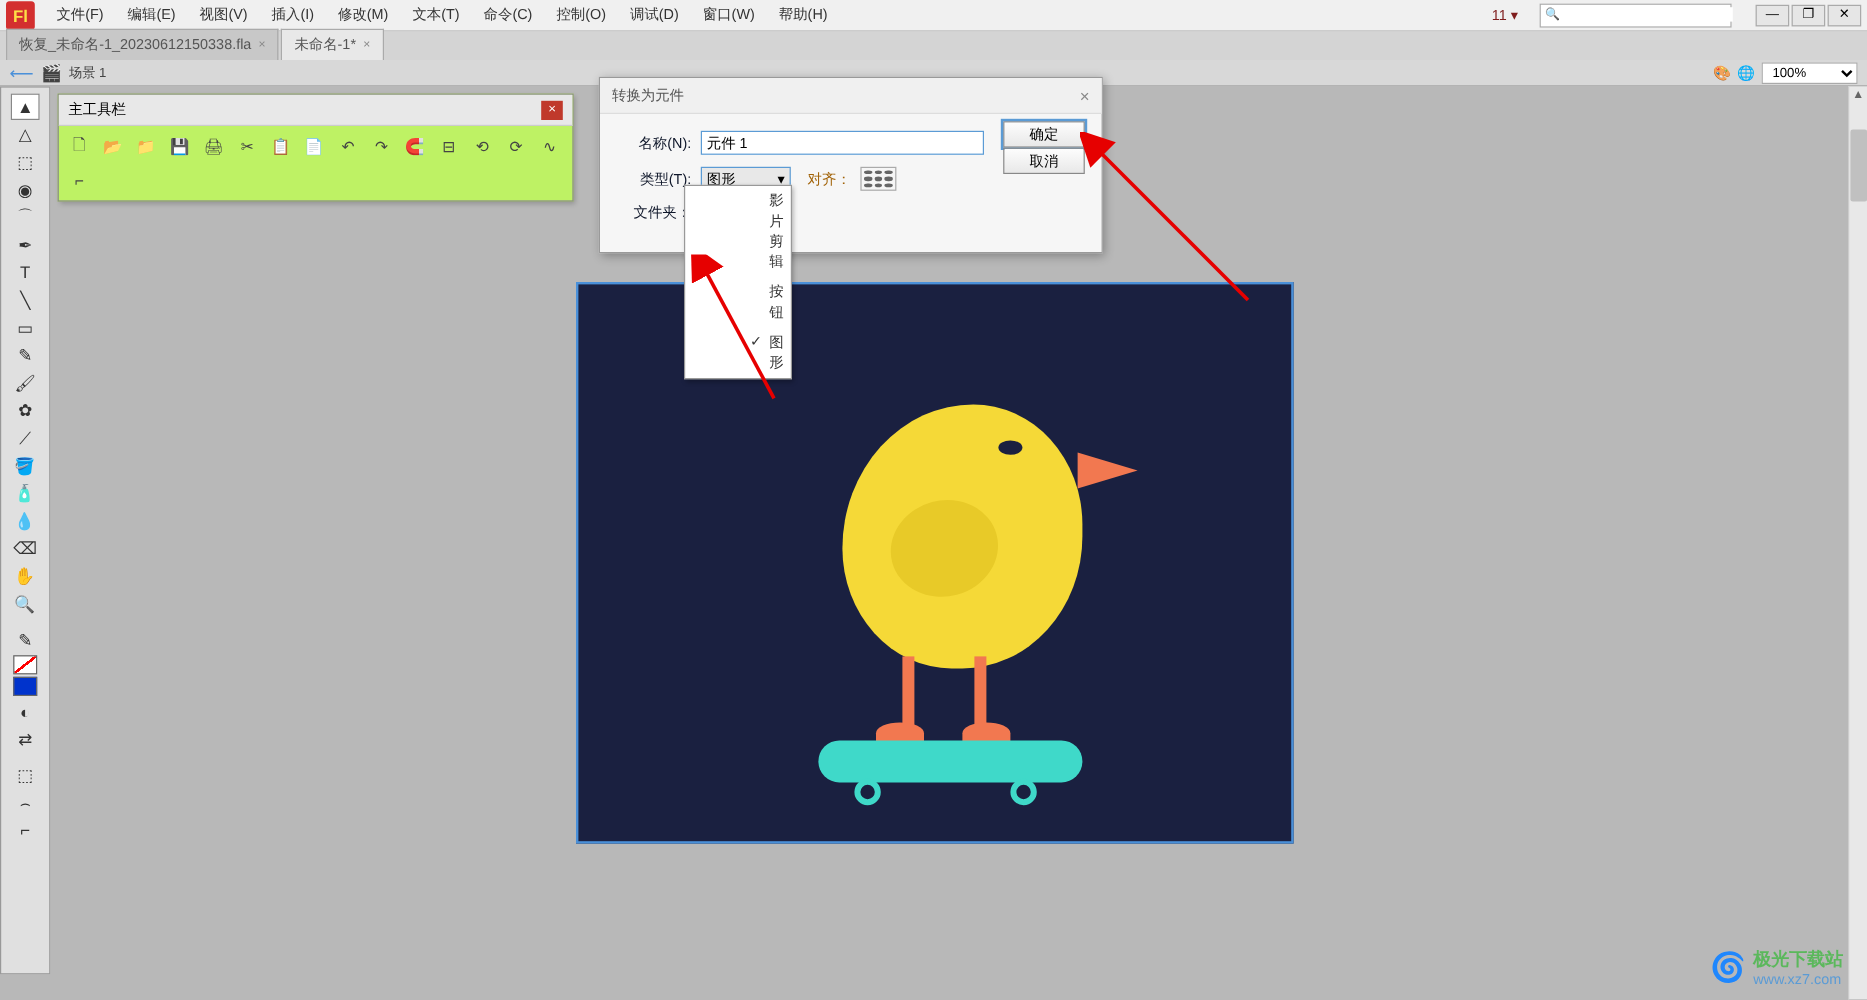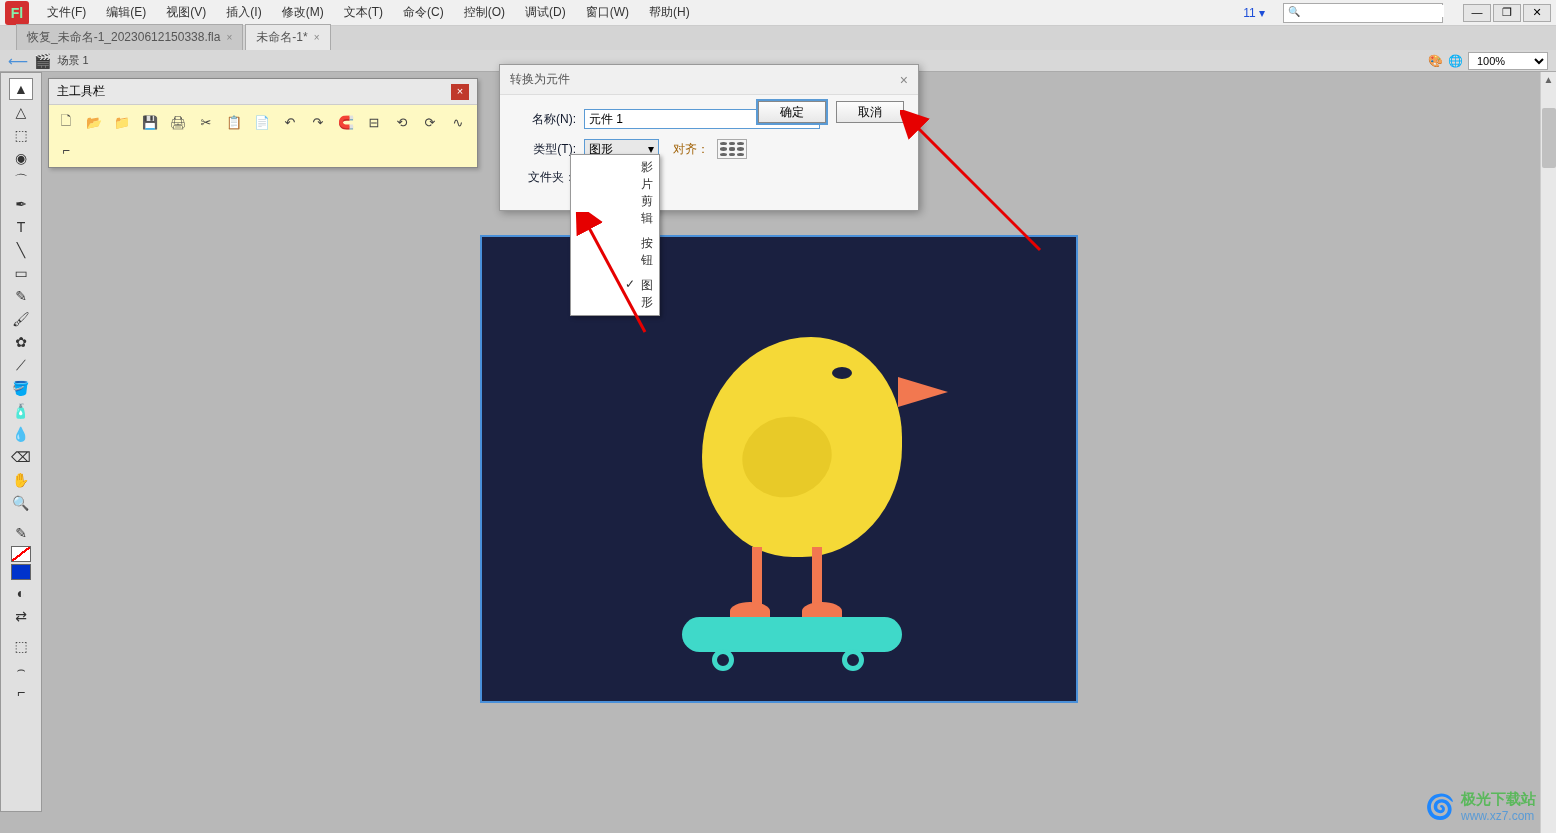--- a/index.html
+++ b/index.html
@@ -1,31 +1,31 @@
 <!DOCTYPE html>
 <html><head>
 <meta charset="utf-8">
 <style>
 * { margin: 0; padding: 0; box-sizing: border-box; font-family: "Microsoft YaHei", Arial, sans-serif; font-size: 12px; }
 body { background: #b8b8b8; width: 1556px; height: 833px; overflow: hidden; position: relative; }
 
 
 .menubar { background: #f0f0f0; height: 26px; display: flex; align-items: center; padding: 0 5px; border-bottom: 1px solid #ccc; }
-.app-logo { width: 24px; height: 24px; background: #d32f2f; color: #86efac; font-weight: bold; text-align: center; line-height: 24px; font-size: 14px; border-radius: 3px; margin-right: 8px; }
+.app-logo { width: 24px; height: 24px; background: #d32f2f; color: #fde047; font-weight: bold; text-align: center; line-height: 24px; font-size: 14px; border-radius: 3px; margin-right: 8px; }
 .menu-item { padding: 4px 10px; cursor: pointer; color: #333; }
 .menubar-right { margin-left: auto; display: flex; align-items: center; gap: 10px; }
 .search-box { width: 160px; height: 20px; border: 1px solid #aaa; background: #fff; padding: 0 4px; position: relative; }
 .search-box::before { content: "🔍"; position: absolute; left: 4px; top: 2px; font-size: 10px; color: #888; }
 .search-input { border: none; outline: none; width: 140px; margin-left: 16px; font-size: 11px; }
-.font-size-display { padding: 2px 8px; color: #1d4ed8; }
+.font-size-display { padding: 2px 8px; color: #7f1d1d; }
 .window-controls { display: flex; gap: 2px; margin-left: 10px; }
 .win-btn { width: 28px; height: 18px; background: #e6e6e6; border: 1px solid #aaa; text-align: center; line-height: 14px; cursor: pointer; font-size: 11px; }
 
 
-.doc-tabs { background: #d4d4d4; height: 24px; display: flex; align-items: flex-end; padding-left: 16px; }
+.doc-tabs { background: #d4d4d4; height: 24px; display: flex; align-items: flex-end; padding-left: 5px; }
 .doc-tab { background: #c8c8c8; padding: 4px 10px; border: 1px solid #aaa; border-bottom: none; margin-right: 2px; display: flex; align-items: center; gap: 6px; font-size: 11px; color: #555; }
 .doc-tab.active { background: #e8e8e8; }
 .doc-tab .close { font-size: 10px; cursor: pointer; color: #888; }
 
 
 .scene-bar { background: #d8d8d8; height: 22px; display: flex; align-items: center; padding: 0 8px; justify-content: space-between; border-bottom: 1px solid #aaa; }
 .scene-left { display: flex; align-items: center; gap: 6px; }
 .scene-label { color: #444; font-size: 11px; }
 .scene-right { display: flex; align-items: center; gap: 6px; }
 .zoom-select { width: 80px; height: 18px; border: 1px solid #aaa; background: #fff; font-size: 11px; padding: 0 4px; }
@@ -38,41 +38,41 @@
 
 .tools-panel { position: absolute; left: 0; top: 0; width: 42px; background: #e0e0e0; border: 1px solid #999; height: 740px; padding-top: 4px; }
 .tool-btn { width: 24px; height: 22px; margin: 1px auto; display: flex; align-items: center; justify-content: center; cursor: pointer; font-size: 14px; color: #333; }
 .tool-btn.active { background: #fff; border: 1px solid #888; }
 .tool-separator { height: 6px; }
 .color-swatch { width: 20px; height: 16px; margin: 2px auto; border: 1px solid #666; }
 .no-color { background: linear-gradient(to bottom right, #fff 45%, red 45%, red 55%, #fff 55%); }
 .fill-swatch { background: #0033cc; }
 
 
-.main-toolbar { position: absolute; left: 48px; top: 6px; width: 430px; background: #fef9c3; border: 1px solid #888; box-shadow: 2px 2px 4px rgba(0,0,0,0.2); }
+.main-toolbar { position: absolute; left: 48px; top: 6px; width: 430px; background: #bef264; border: 1px solid #888; box-shadow: 2px 2px 4px rgba(0,0,0,0.2); }
 .main-toolbar-header { background: #e8e8e8; padding: 4px 8px; display: flex; justify-content: space-between; align-items: center; border-bottom: 1px solid #ccc; }
 .main-toolbar-header .close-x { background: #c0392b; color: #fff; width: 18px; height: 16px; text-align: center; line-height: 14px; cursor: pointer; font-size: 11px; }
 .main-toolbar-body { padding: 6px; display: flex; gap: 6px; flex-wrap: wrap; }
 .tb-btn { width: 22px; height: 22px; display: flex; align-items: center; justify-content: center; cursor: pointer; font-size: 13px; color: #444; }
 .tb-magnet { color: #d32f2f; }
 
 
 .dialog { position: absolute; left: 499px; top: -8px; width: 420px; background: #f6f6f6; border: 1px solid #999; box-shadow: 2px 2px 8px rgba(0,0,0,0.3); z-index: 100; }
 .dialog-header { background: #f0f0f0; padding: 6px 10px; display: flex; justify-content: space-between; align-items: center; border-bottom: 1px solid #ddd; }
 .dialog-header .title { color: #555; font-size: 12px; }
 .dialog-header .close { font-size: 14px; color: #888; cursor: pointer; }
 .dialog-body { padding: 14px 16px; }
 .dialog-row { display: flex; align-items: center; margin-bottom: 10px; }
 .dialog-row label { width: 60px; text-align: right; margin-right: 8px; color: #0f172a; }
 .dialog-row input[type=text] { flex: 1; height: 20px; border: 1px solid #5b9bd5; padding: 0 4px; }
 .type-select { width: 75px; height: 20px; border: 1px solid #5b9bd5; background: #e8e8e8; padding: 0 4px; cursor: pointer; display: flex; align-items: center; justify-content: space-between; }
 .align-label { margin-left: 14px; margin-right: 8px; color: #a16207; }
 .align-grid { width: 30px; height: 20px; display: grid; grid-template-columns: repeat(3,1fr); grid-template-rows: repeat(3,1fr); gap: 2px; border: 1px solid #aaa; padding: 2px; }
 .align-dot { background: #666; border-radius: 50%; }
-.dialog-buttons { position: absolute; right: 14px; top: 36px; display: flex; flex-direction: row; gap: 10px; }
+.dialog-buttons { position: absolute; right: 14px; top: 36px; display: flex; flex-direction: column; }
 .dlg-btn { width: 68px; height: 22px; background: linear-gradient(#fdfdfd,#e8e8e8); border: 1px solid #888; cursor: pointer; font-size: 12px; }
 .dlg-btn.primary { outline: 2px solid #5b9bd5; }
 .advanced-row { display: flex; align-items: center; color: #555; }
 .advanced-arrow { margin-left: 4px; color: #888; }
 .folder-label { width: 60px; text-align: right; margin-right: 8px; color: #333; }
 
 
 .dropdown-menu { position: absolute; left: 570px; top: 82px; width: 90px; background: #fff; border: 1px solid #999; box-shadow: 2px 2px 4px rgba(0,0,0,0.3); z-index: 200; padding-left: 48px; }
 .dropdown-item { padding: 4px 8px 4px 22px; cursor: pointer; color: #333; position: relative; }
 .dropdown-item.checked::before { content: "✓"; position: absolute; left: 6px; }

